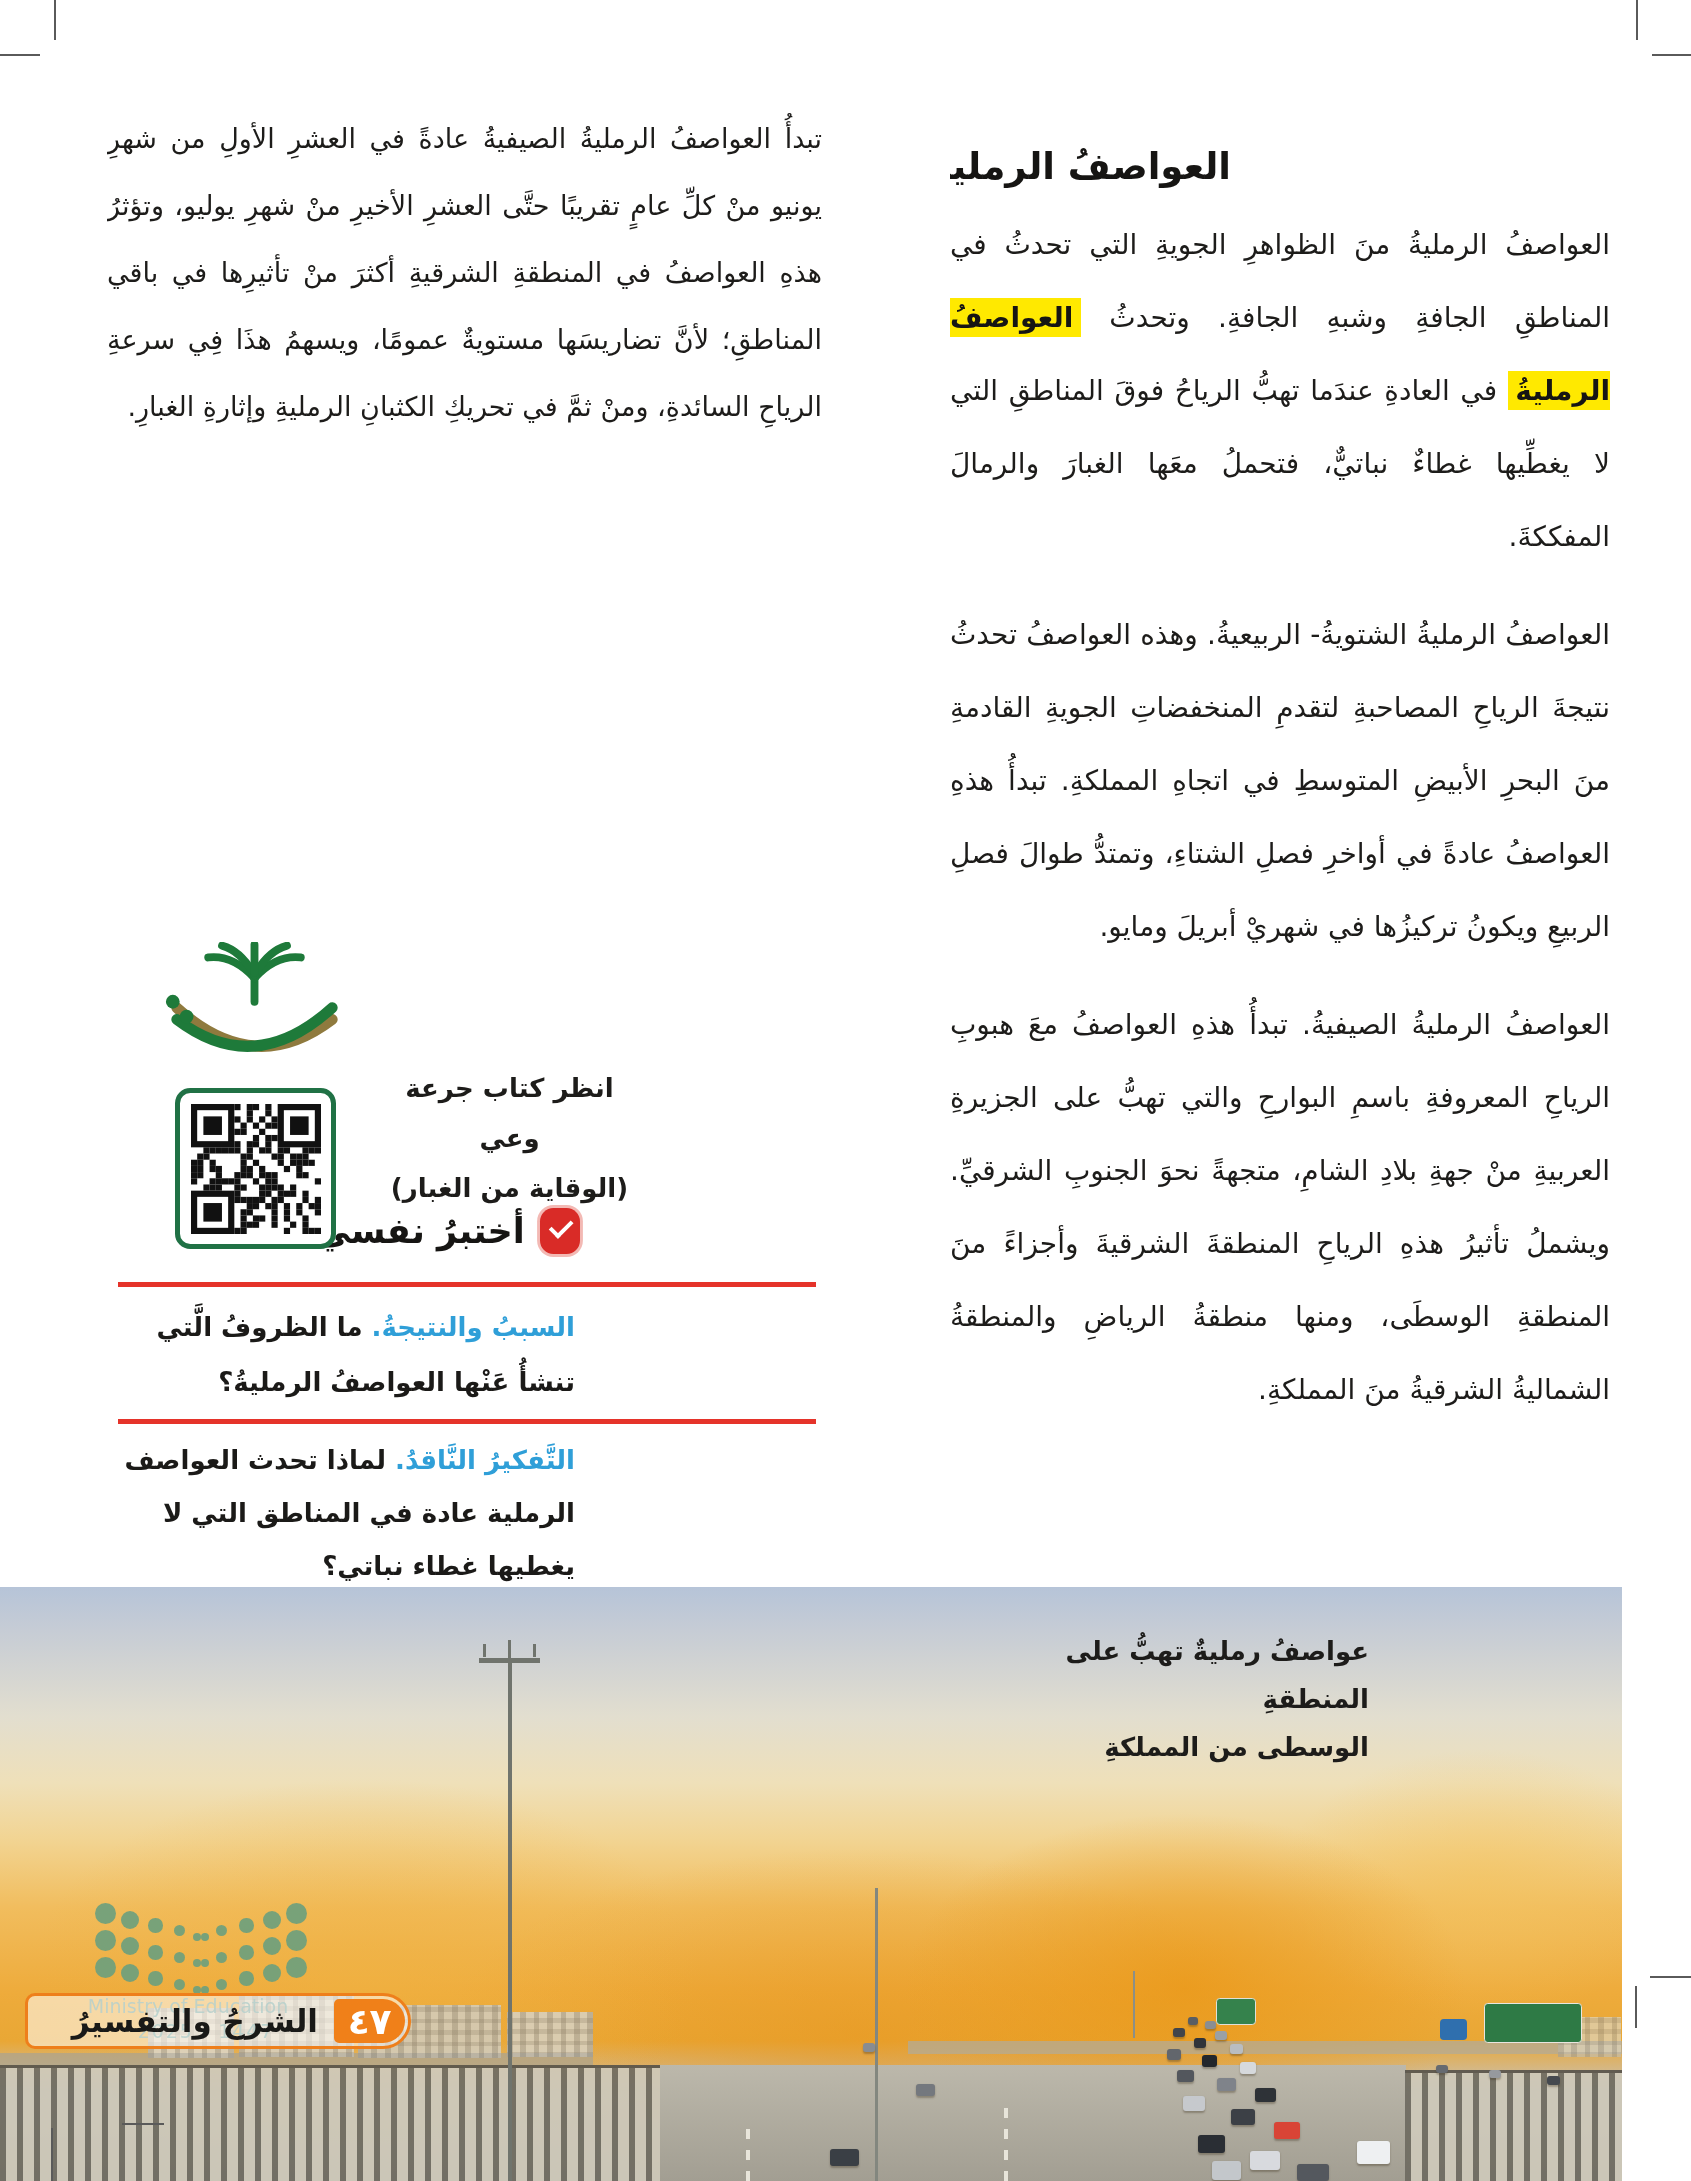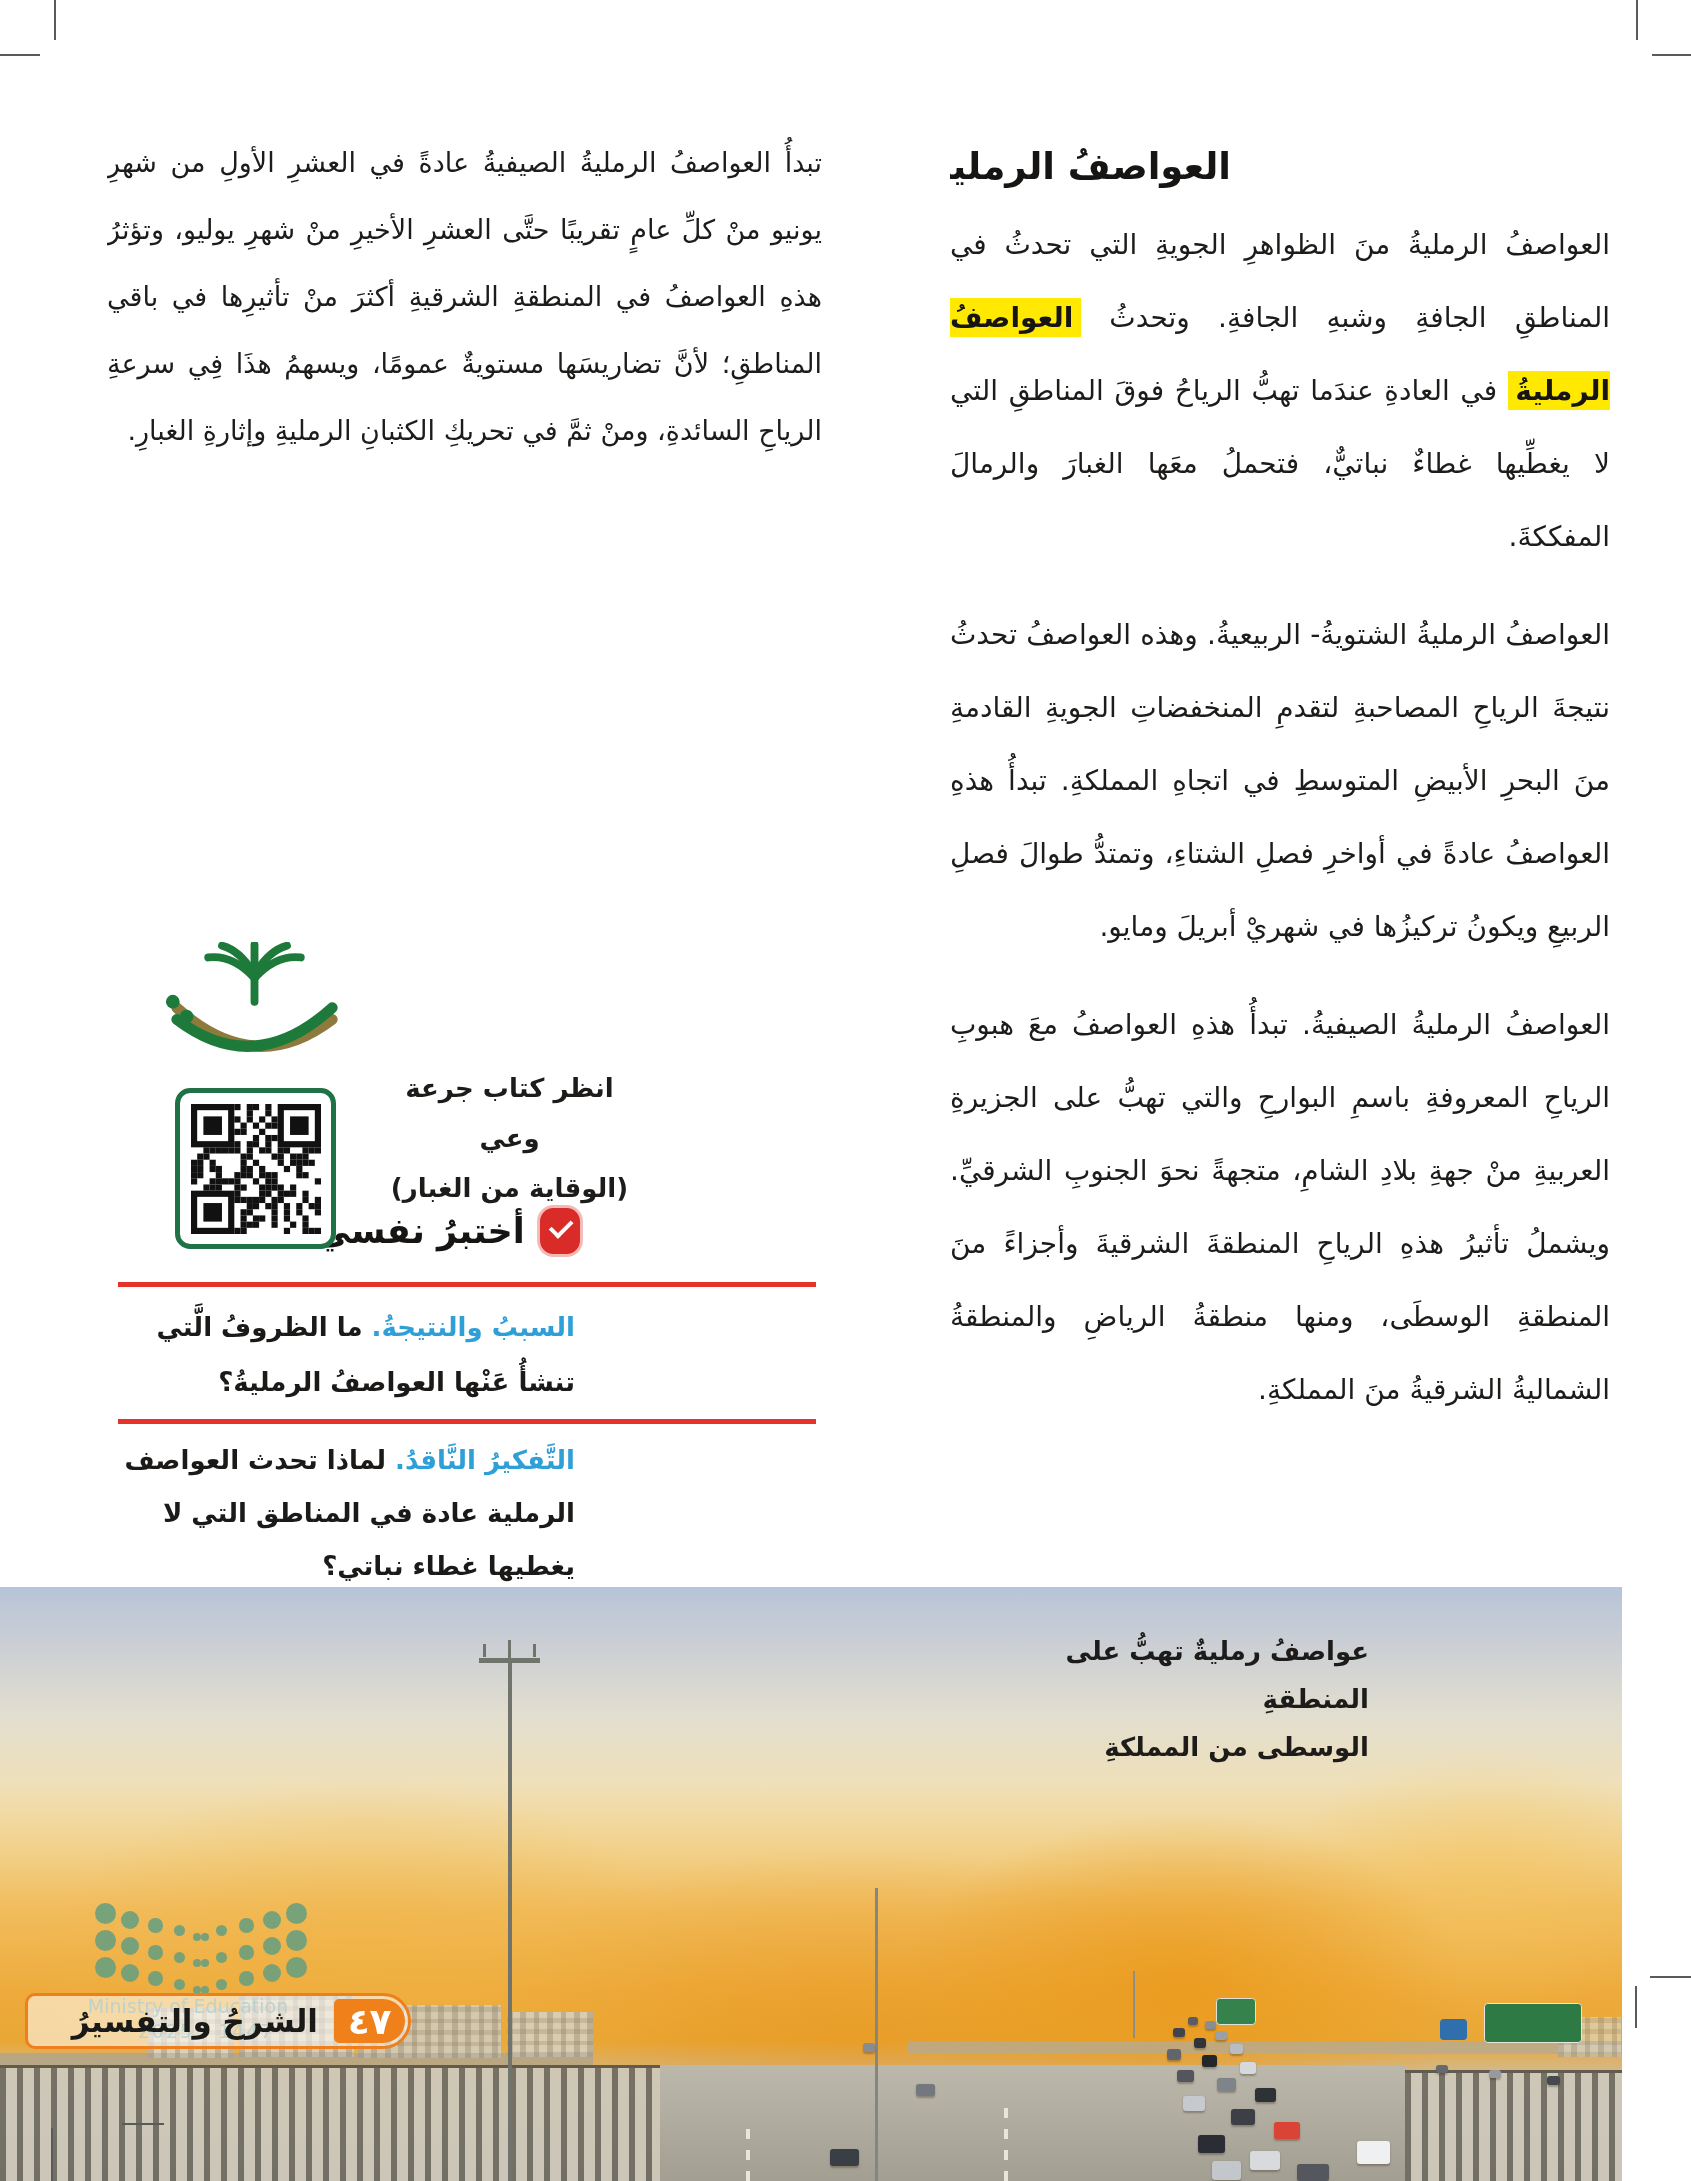--- a/index.html
+++ b/index.html
@@ -14,21 +14,21 @@
     overflow:hidden;direction:rtl;text-align:justify;
     font-size:28px;line-height:73px;z-index:2;
   }
   #right-col h1{
     font-size:37px;font-weight:bold;margin:0 394px 15.3px 0;
     line-height:52px;text-align:right;white-space:nowrap;color:#161513;
   }
   #right-col p{margin:0 15px 25px 0;}
   mark.hl{background:#ffe900;font-weight:bold;padding:2.9px 7.6px;color:#161513;}
   #left-col{
-    position:absolute;left:107px;top:129px;width:715px;height:824px;
+    position:absolute;left:107px;top:105px;width:715px;height:824px;
     overflow:hidden;direction:rtl;text-align:justify;
     font-size:27px;line-height:67px;z-index:2;
   }
   #left-col p{margin:0 0 27px 0;}
   
   #emblem{position:absolute;left:161px;top:942px;z-index:2;}
   #qr-frame{
     position:absolute;left:175px;top:1088px;width:130px;height:130px;
     background:#fff;border:5.7px solid #207145;border-radius:15.3px;
     padding:10.5px;z-index:3;

